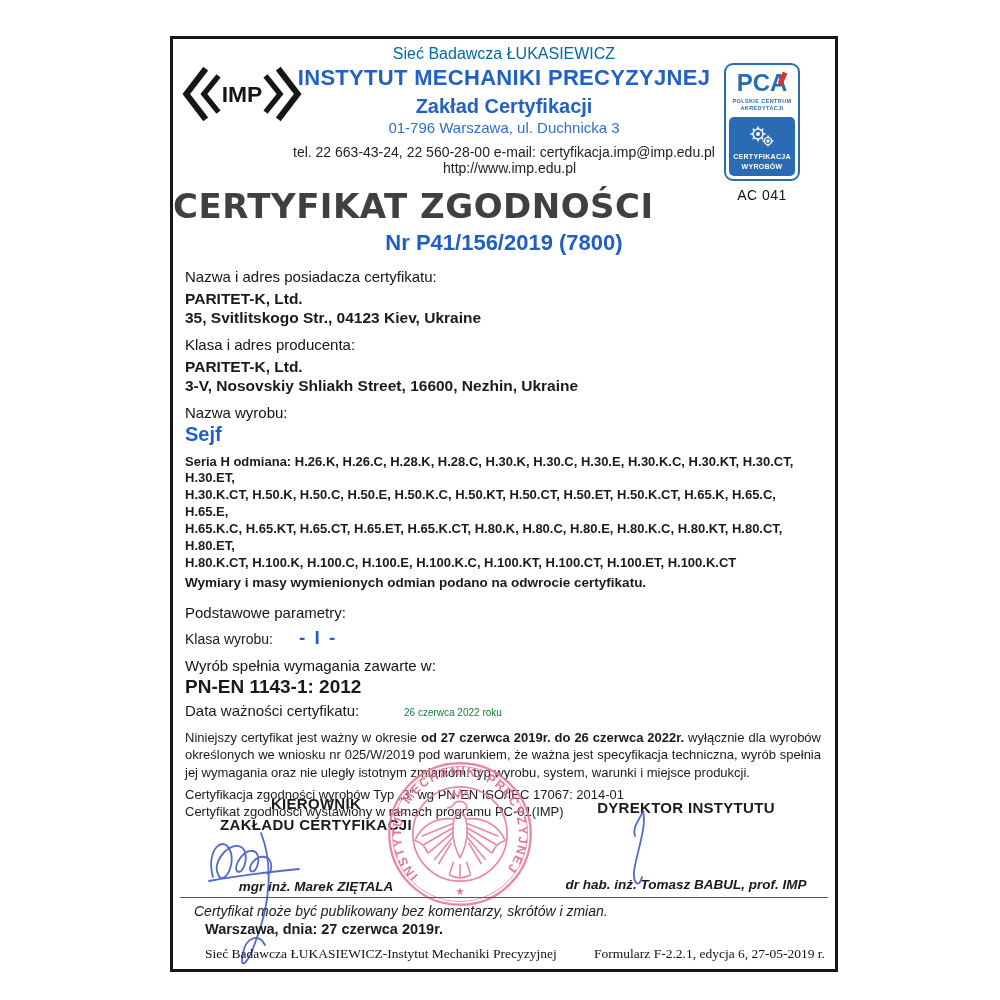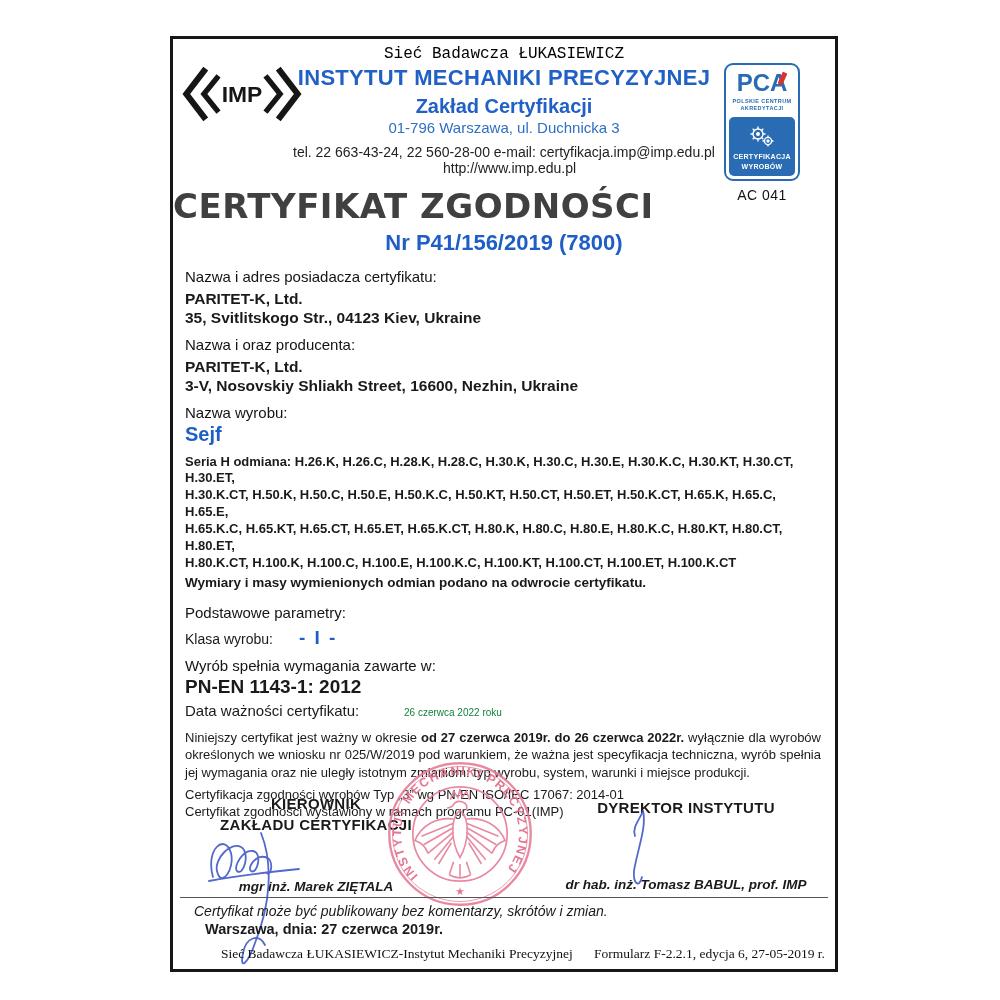--- a/index.html
+++ b/index.html
@@ -4,21 +4,21 @@
 <style>
   html,body{margin:0;padding:0;background:#ffffff;}
   .page{position:relative;width:1000px;height:1000px;background:#ffffff;overflow:hidden;
         font-family:"Liberation Sans",sans-serif;color:#1a1a1a;}
   .frame{position:absolute;left:170px;top:36px;width:668px;height:936px;
          border:3px solid #161616;background:#fff;box-sizing:border-box;}
   .content{position:relative;width:100%;height:100%;}
 
   
   .hdr{ text-align:center;padding-top:6px;}
-  .hdr .siec{font-size:16px;color:#000000;font-family:Liberation Mono, monospace;}
+  .hdr .siec{font-size:16px;color:#0369a1;}
   .hdr .inst{font-size:22px;font-weight:bold;color:#2160c4;margin-top:2px;letter-spacing:.3px;}
   .hdr .zaklad{font-size:20px;font-weight:bold;color:#2160c4;margin-top:4px;}
   .hdr .addr{font-size:15px;color:#2f6fc4;margin-top:1px;}
   .hdr .tel{font-size:14px;color:#222;margin-top:8px;}
   .hdr .web{font-size:14px;color:#222;padding-left:11px;}
 
   
   .imp-logo{position:absolute;left:8px;top:22px;width:122px;height:66px;}
 
   
@@ -70,21 +70,21 @@
   .sig-ink{position:absolute;pointer-events:none;}
   .ink-left{left:28px;top:28px;}
   .ink-right{left:430px;top:14px;}
 
   
   .pub-block{position:absolute;left:7px;right:7px;top:858px;border-top:1.5px solid #555;padding-top:5px;}
   .pub-note{font-size:14px;font-style:italic;margin-left:14px;}
   .place-date{font-size:14.5px;font-weight:bold;margin-left:25px;margin-top:2px;}
   .form-footer{position:absolute;left:10px;right:10px;bottom:7px;display:flex;justify-content:space-between;
                font-family:"Liberation Serif",serif;font-size:13.5px;color:#111;}
-  .form-footer .issuer{margin-left:38px;}
+  .form-footer .issuer{margin-left:22px;}
 </style>
 </head>
 <body>
 
 <div class="page">
   <div class="frame">
     <div class="content">
 
       <svg class="imp-logo" viewBox="0 0 160 72">
         <g stroke="#161616" fill="none" stroke-width="8" stroke-linecap="square">
@@ -152,21 +152,21 @@
       <div class="title">CERTYFIKAT ZGODNOŚCI</div>
       <div class="cert-no">Nr P41/156/2019 (7800)</div>
 
       <div class="sec mt12">
         <div class="lbl">Nazwa i adres posiadacza certyfikatu:</div>
         <div class="bval mt4">PARITET-K, Ltd.</div>
         <div class="bval">35, Svitlitskogo Str., 04123 Kiev, Ukraine</div>
       </div>
 
       <div class="sec mt8">
-        <div class="lbl">Nazwa i oraz producenta:</div>
+        <div class="lbl">Klasa i adres producenta:</div>
         <div class="bval mt4">PARITET-K, Ltd.</div>
         <div class="bval">3-V, Nosovskiy Shliakh Street, 16600, Nezhin, Ukraine</div>
       </div>
 
       <div class="sec mt8">
         <div class="lbl">Nazwa wyrobu:</div>
         <div class="sejf">Sejf</div>
       </div>
 
       <div class="sec mt8">

